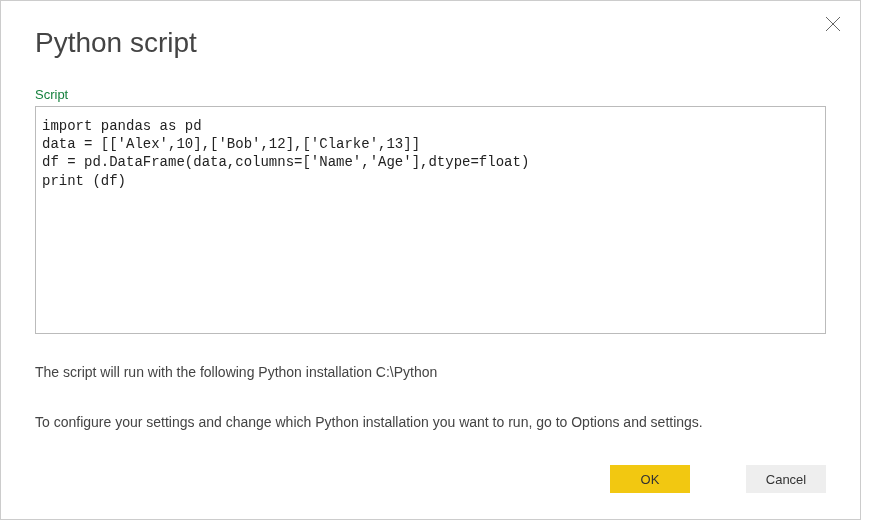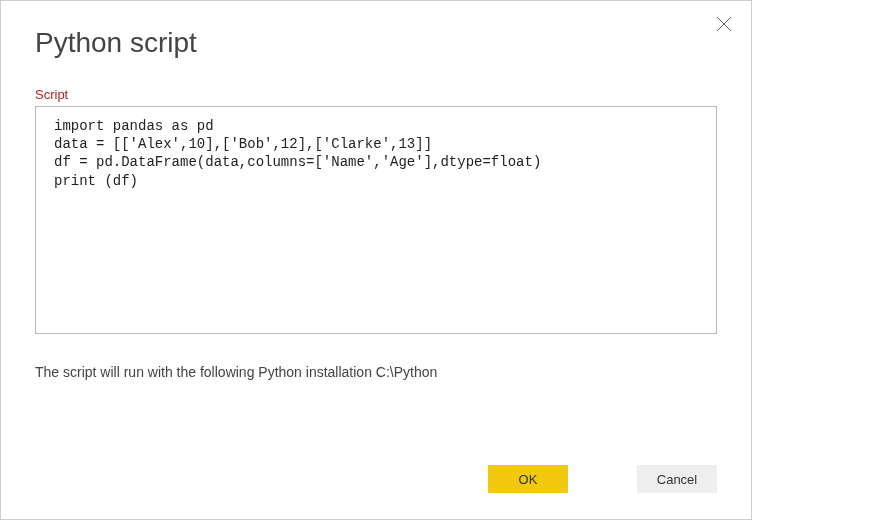--- a/index.html
+++ b/index.html
@@ -7,21 +7,21 @@
     padding: 0;
     width: 875px;
     height: 520px;
     background: #ffffff;
     font-family: "Segoe UI", "Segoe UI Light", Arial, sans-serif;
     color: #333333;
     overflow: hidden;
   }
   .dialog {
     position: relative;
-    width: 752px;
+    width: 861px;
     height: 520px;
     border: 1px solid #cccccc;
     box-sizing: border-box;
     padding: 20px 34px 24px 34px;
   }
   .close-btn {
     position: absolute;
     top: 14px;
     right: 18px;
     width: 18px;
@@ -30,29 +30,29 @@
   }
   .close-btn svg { display: block; }
   .title {
     font-size: 28px;
     font-weight: 300;
     color: #444444;
     margin: 6px 0 28px 0;
   }
   .field-label {
     font-size: 13px;
-    color: #b91c1c;
+    color: #15803d;
     margin-bottom: 4px;
   }
   .script-box {
     width: 100%;
     height: 228px;
     border: 1px solid #bbbbbb;
     box-sizing: border-box;
-    padding: 10px 18px;
+    padding: 10px 6px;
     font-family: Consolas, "Courier New", monospace;
     font-size: 14px;
     line-height: 1.3;
     color: #222222;
     white-space: pre;
     overflow: auto;
     background: #ffffff;
   }
   .info-text {
     font-size: 14px;
@@ -60,21 +60,21 @@
     margin-top: 30px;
   }
   .info-text.second {
     margin-top: 34px;
   }
   .button-row {
     position: absolute;
     right: 34px;
     bottom: 26px;
     display: flex;
-    gap: 26px;
+    gap: 13px;
   }
   .btn {
     min-width: 80px;
     height: 28px;
     font-size: 13px;
     display: flex;
     align-items: center;
     justify-content: center;
     cursor: pointer;
     box-sizing: border-box;
@@ -109,19 +109,20 @@
 
   <div class="field-label">Script</div>
 
   <div class="script-box">import pandas as pd
 data = [['Alex',10],['Bob',12],['Clarke',13]]
 df = pd.DataFrame(data,columns=['Name','Age'],dtype=float)
 print (df)</div>
 
   <div class="info-text">The script will run with the following Python installation C:\Python</div>
 
+  <div class="info-text second">To configure your settings and change which Python installation you want to run, go to Options and settings.</div>
 
   <div class="button-row">
     <div class="btn btn-ok">OK</div>
     <div class="btn btn-cancel">Cancel</div>
   </div>
 
 </div>
 
 </body></html>

